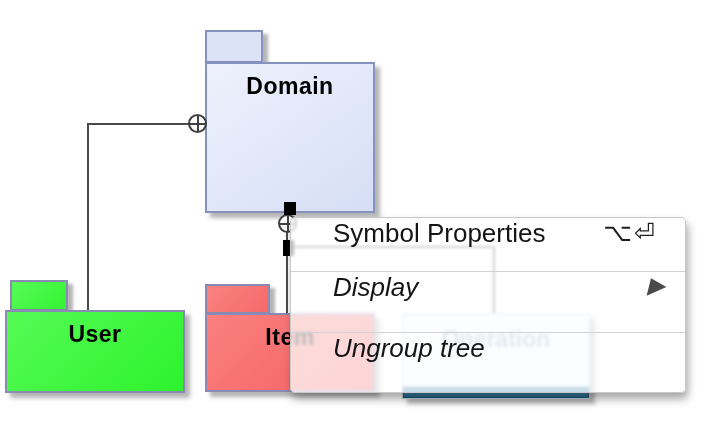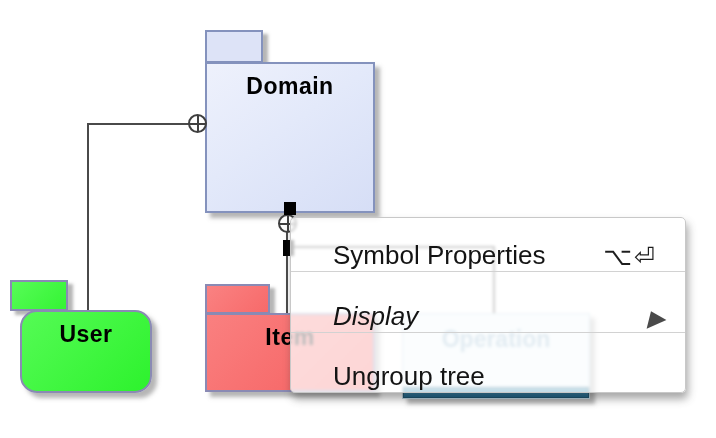--- a/index.html
+++ b/index.html
@@ -15,22 +15,22 @@
   .pkg-body{position:absolute; box-sizing:border-box; border:2px solid #8a8ab4;
             box-shadow:5px 5px 4px rgba(110,110,110,0.5);}
   .pkg-title{display:block; text-align:center; font-weight:bold; font-size:23px;
              color:#000; padding-top:9px; letter-spacing:0.5px;}
   .domain-tab{left:205px; top:30px; width:58px; height:33px;
               background:#dde3f7; border-color:#8492bd;}
   .domain-body{left:205px; top:62px; width:170px; height:151px; border-color:#8492bd;
               background:linear-gradient(145deg,#eef1fc 0%,#e3e9fa 45%,#d6def6 100%);}
   .user-tab{left:10px; top:280px; width:58px; height:31px;
             background:linear-gradient(135deg,#57fc57,#34f434);}
-  .user-body{left:20px; top:310px; width:132px; height:83px;
-             background:linear-gradient(135deg,#55fb55 0%,#2df22d 100%);border-radius:17px;}
+  .user-body{left:5px; top:310px; width:180px; height:83px;
+             background:linear-gradient(135deg,#55fb55 0%,#2df22d 100%);}
   .item-tab{left:205px; top:284px; width:65px; height:30px;
             background:linear-gradient(135deg,#fa8282,#f76a6a);}
   .item-body{left:205px; top:313px; width:170px; height:79px;
              background:linear-gradient(135deg,#fa8080 0%,#f55f5f 100%);}
   
   .op-body{position:absolute; left:402px; top:313px; width:188px; height:86px;
            box-sizing:border-box; background:#edf6fa; border:1px solid #bad3e0;
            box-shadow:5px 5px 4px rgba(110,110,110,0.5);}
   .op-title{display:block; text-align:center; font-weight:bold; font-size:23px;
             color:#8fb4cc; padding-top:12px;}
@@ -45,23 +45,23 @@
              height:2px; background:#3f3f3f;}
   .anchor .v{position:absolute; top:-1px; bottom:-1px; left:50%; margin-left:-1px;
              width:2px; background:#3f3f3f;}
   
   .menu{position:absolute; left:290px; top:217px; width:396px; height:176px;
         box-sizing:border-box; background:rgba(255,255,255,0.74);
         -webkit-backdrop-filter:blur(1.5px); backdrop-filter:blur(1.5px);
         border:1px solid #c8c8c8; border-radius:5px;
         box-shadow:2px 6px 9px rgba(60,60,60,0.45);
         display:flex; flex-direction:column; z-index:10;}
-  .menu-row{display:flex; align-items:flex-end; padding-left:42px; padding-right:18px;
+  .menu-row{display:flex; align-items:flex-start; padding-left:42px; padding-right:18px;
             font-size:26px; color:#141414; cursor:default;}
-  .menu-row.r1{height:53px;} .menu-row.r2{height:60px;font-style:italic;} .menu-row.r3{height:59px;}
+  .menu-row.r1{height:53px;} .menu-row.r2{height:60px;font-style:italic;} .menu-row.r3{height:59px;font-style:italic;}
   .menu-sep{height:1px; background:#d2d2d2; flex:none;}
   .menu-shortcut{margin-left:auto; margin-right:10px; font-size:25px; color:#1d1d1d;
                  letter-spacing:2px;}
   .menu-arrow{margin-left:auto; margin-right:2px; font-size:23px; color:#4a4a4a;}
 </style>
 </head>
 <body>
 
 <div class="canvas">
 

